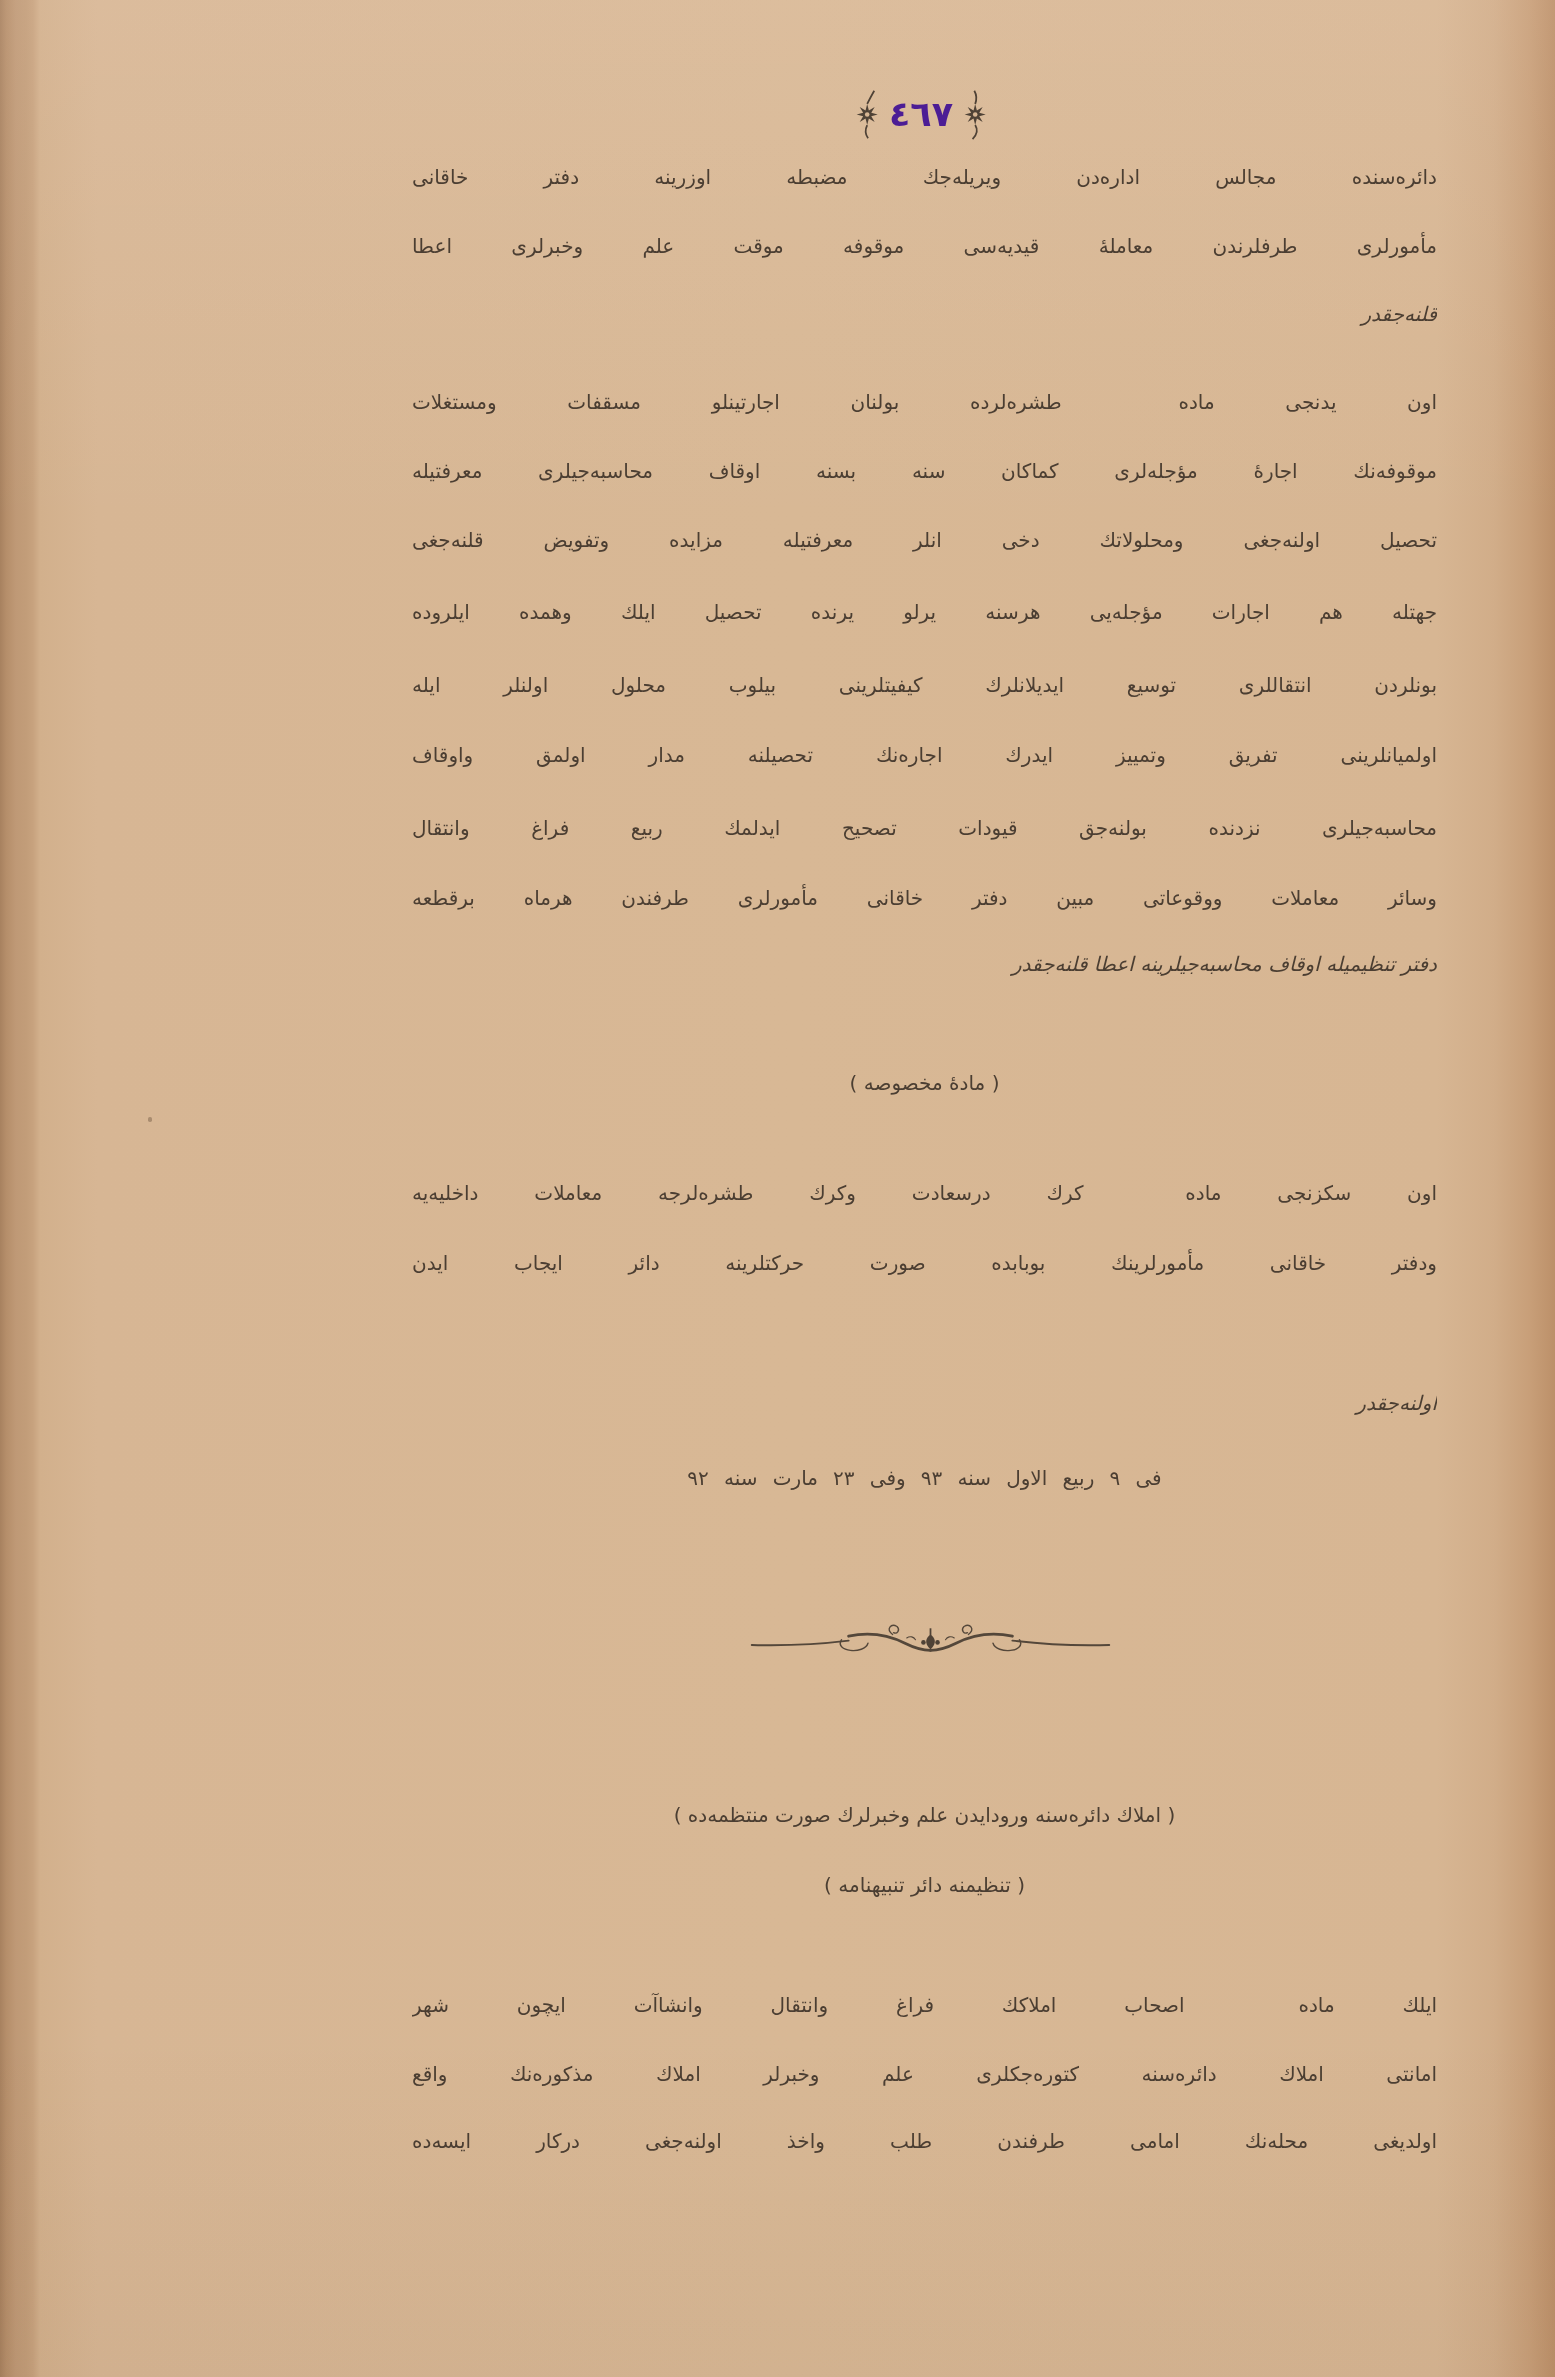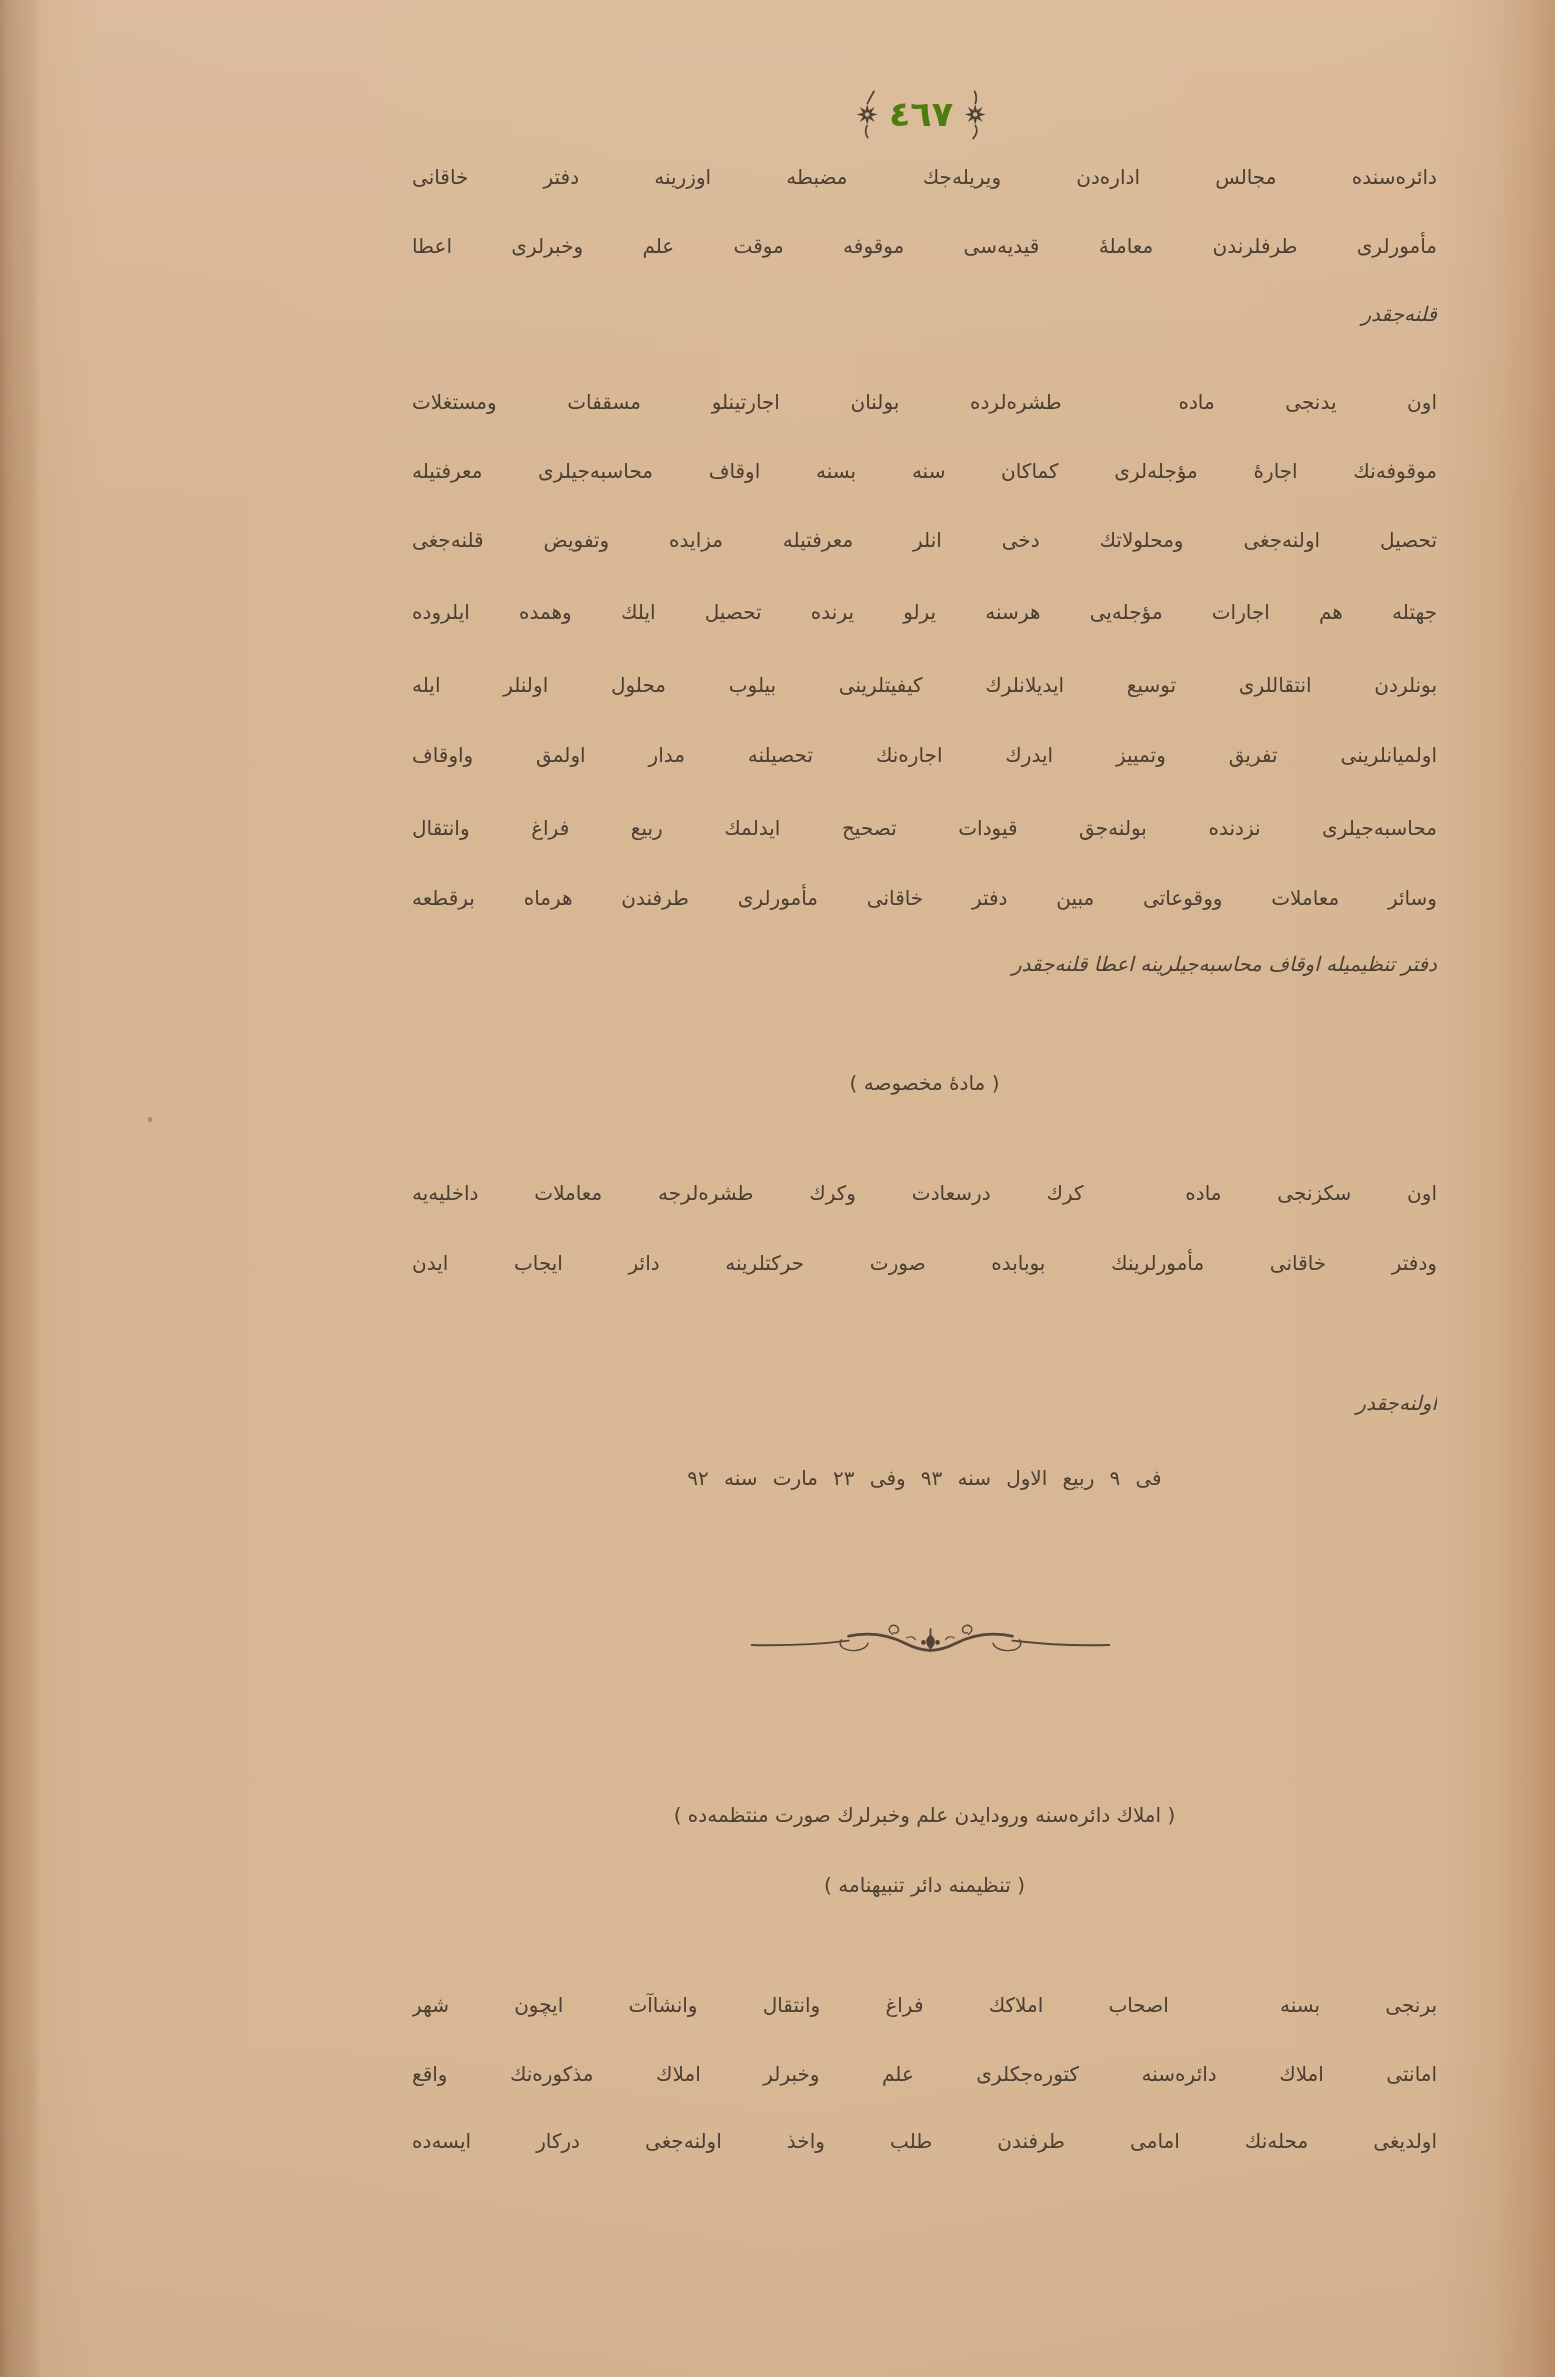--- a/index.html
+++ b/index.html
@@ -45,21 +45,21 @@
       display: flex;
       align-items: center;
       justify-content: center;
       gap: 8.8px;
       direction: ltr;
     }
     .folio-num {
       font-size: 35px;
       line-height: 58px;
       font-weight: bold;
-      color: #4d7c0f;
+      color: #4c1d95;
     }
     .star { display: block; }
 
     .divider {
       position: absolute;
       left: 750px;
       top: 1622px;
       width: 361px;
       height: 39px;
     }
@@ -143,21 +143,21 @@
       <rect x="204" y="7" width="2" height="8"></rect>
       <circle cx="197" cy="23" r="2.6"></circle>
       <circle cx="213" cy="23" r="2.6"></circle>
     </g>
   </svg>
 
   <div class="line center fit" style="top:1787px">( املاك دائره‌سنه ورودایدن علم وخبرلرك صورت منتظمه‌ده )</div>
   <div class="line center" style="top:1857px">( تنظیمنه دائر تنبیهنامه )</div>
 
   <div class="line just fit" style="top:1977px">
-    <span class="label">برنجی بسنه</span>
+    <span class="label">ایلك ماده</span>
     <span>اصحاب املاكك فراغ وانتقال وانشاآت ایچون شهر</span>
   </div>
   <div class="line just fit" style="top:2046px">امانتی املاك دائره‌سنه کتوره‌جکلری علم وخبرلر املاك مذکوره‌نك واقع</div>
   <div class="line just fit" style="top:2113px">اولدیغی محله‌نك امامی طرفندن طلب واخذ اولنه‌جغی درکار ایسه‌ده</div>
 
   <div class="speck"></div>
 </div>
 
 
 </body></html>

